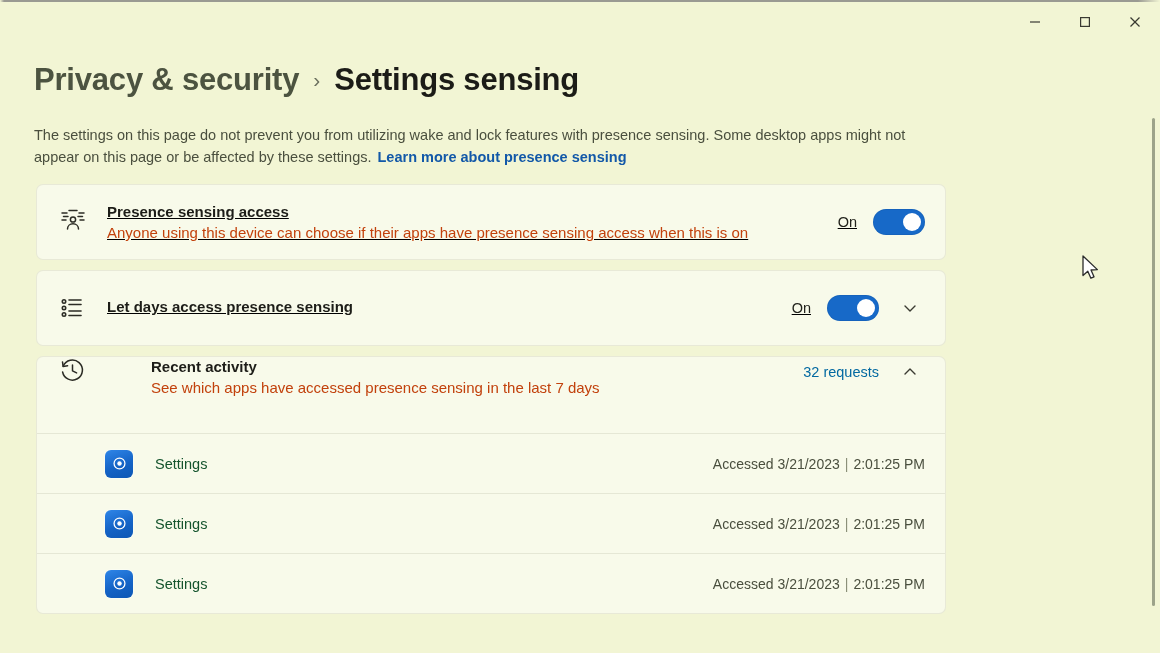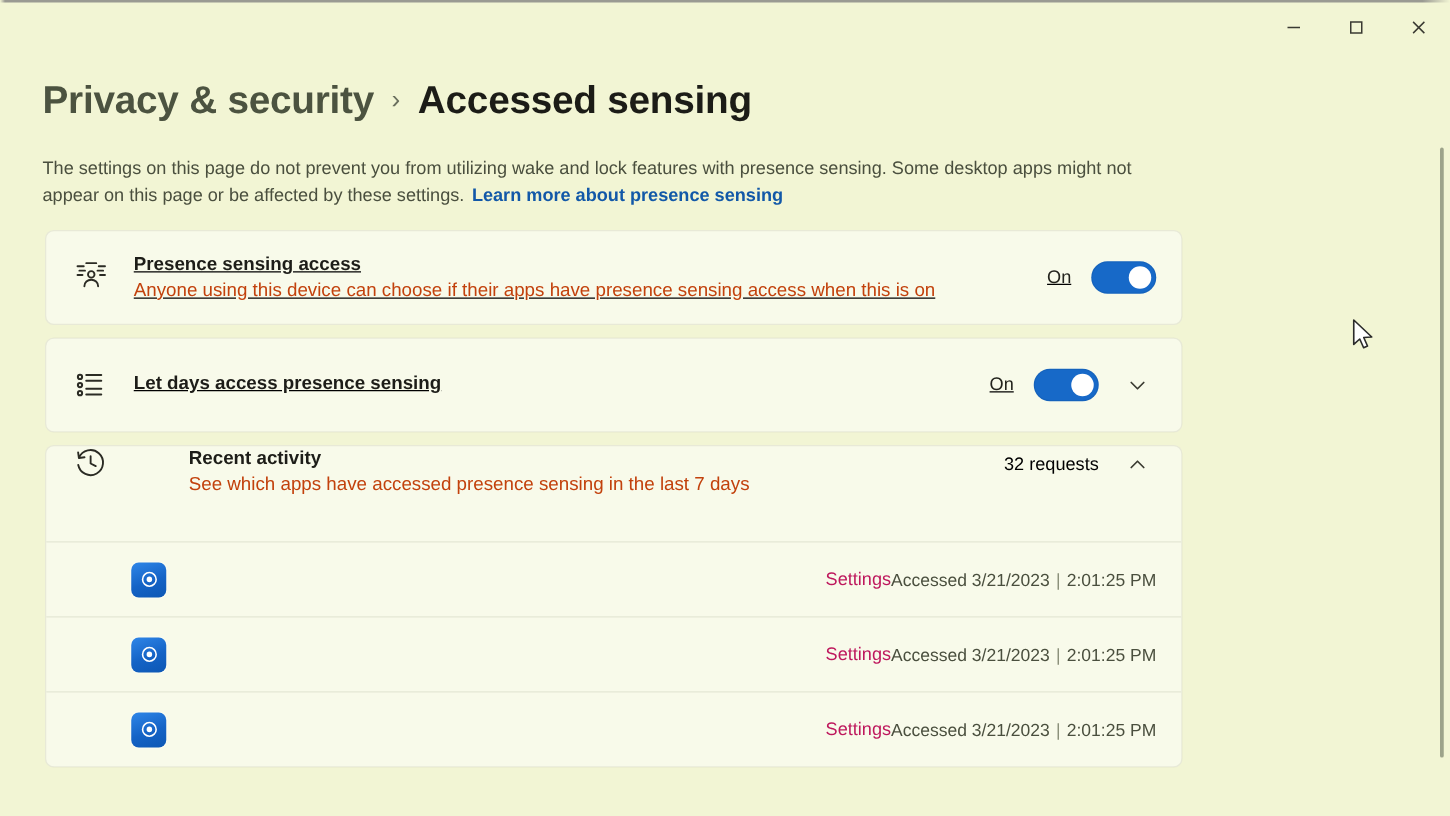--- a/index.html
+++ b/index.html
@@ -191,21 +191,21 @@
     display: flex;
     align-items: center;
     justify-content: center;
     color: #3b3b32;
     cursor: pointer;
     border-radius: 4px;
   }
 
   .requests-label {
     font-size: 14.5px;
-    color: #000000;
+    color: #0369a1;
   }
 
   
   .activity-card {
     background: #f8faea;
     border-radius: 7px;
     border: 1px solid rgba(120,125,95,0.13);
     overflow: hidden;
     margin-bottom: 10px;
   }
@@ -233,24 +233,23 @@
     background: linear-gradient(160deg, #2f86e8 0%, #1463c6 55%, #0d57b4 100%);
     display: flex;
     align-items: center;
     justify-content: center;
     flex-shrink: 0;
     box-shadow: 0 0 0 1px rgba(255,255,255,0.35);
   }
 
   .app-name {
     font-size: 14.5px;
-    color: #be185d;
+    color: #14532d;
     margin-left: 22px;
     flex: 1;
-    text-align: right;
   }
 
   .accessed {
     font-size: 14px;
     color: #4a4f3e;
     white-space: nowrap;
   }
 
   .accessed .bar {
     color: #8b9079;
@@ -302,21 +301,21 @@
     </svg>
   </div>
 </div>
 
 <div class="page">
 
   <div class="header-area">
     <div class="breadcrumb">
       <span class="bc-parent">Privacy &amp; security</span>
       <span class="bc-sep">›</span>
-      <span class="bc-current">Accessed sensing</span>
+      <span class="bc-current">Settings sensing</span>
     </div>
 
     <div class="desc">
       <span>The settings on this page do not prevent you from utilizing wake and lock features with presence sensing. Some desktop apps might not appear on this page or be affected by these settings.</span><a href="#">Learn more about presence sensing</a>
     </div>
   </div>
 
   <div class="cards">
 
     <div class="card">

